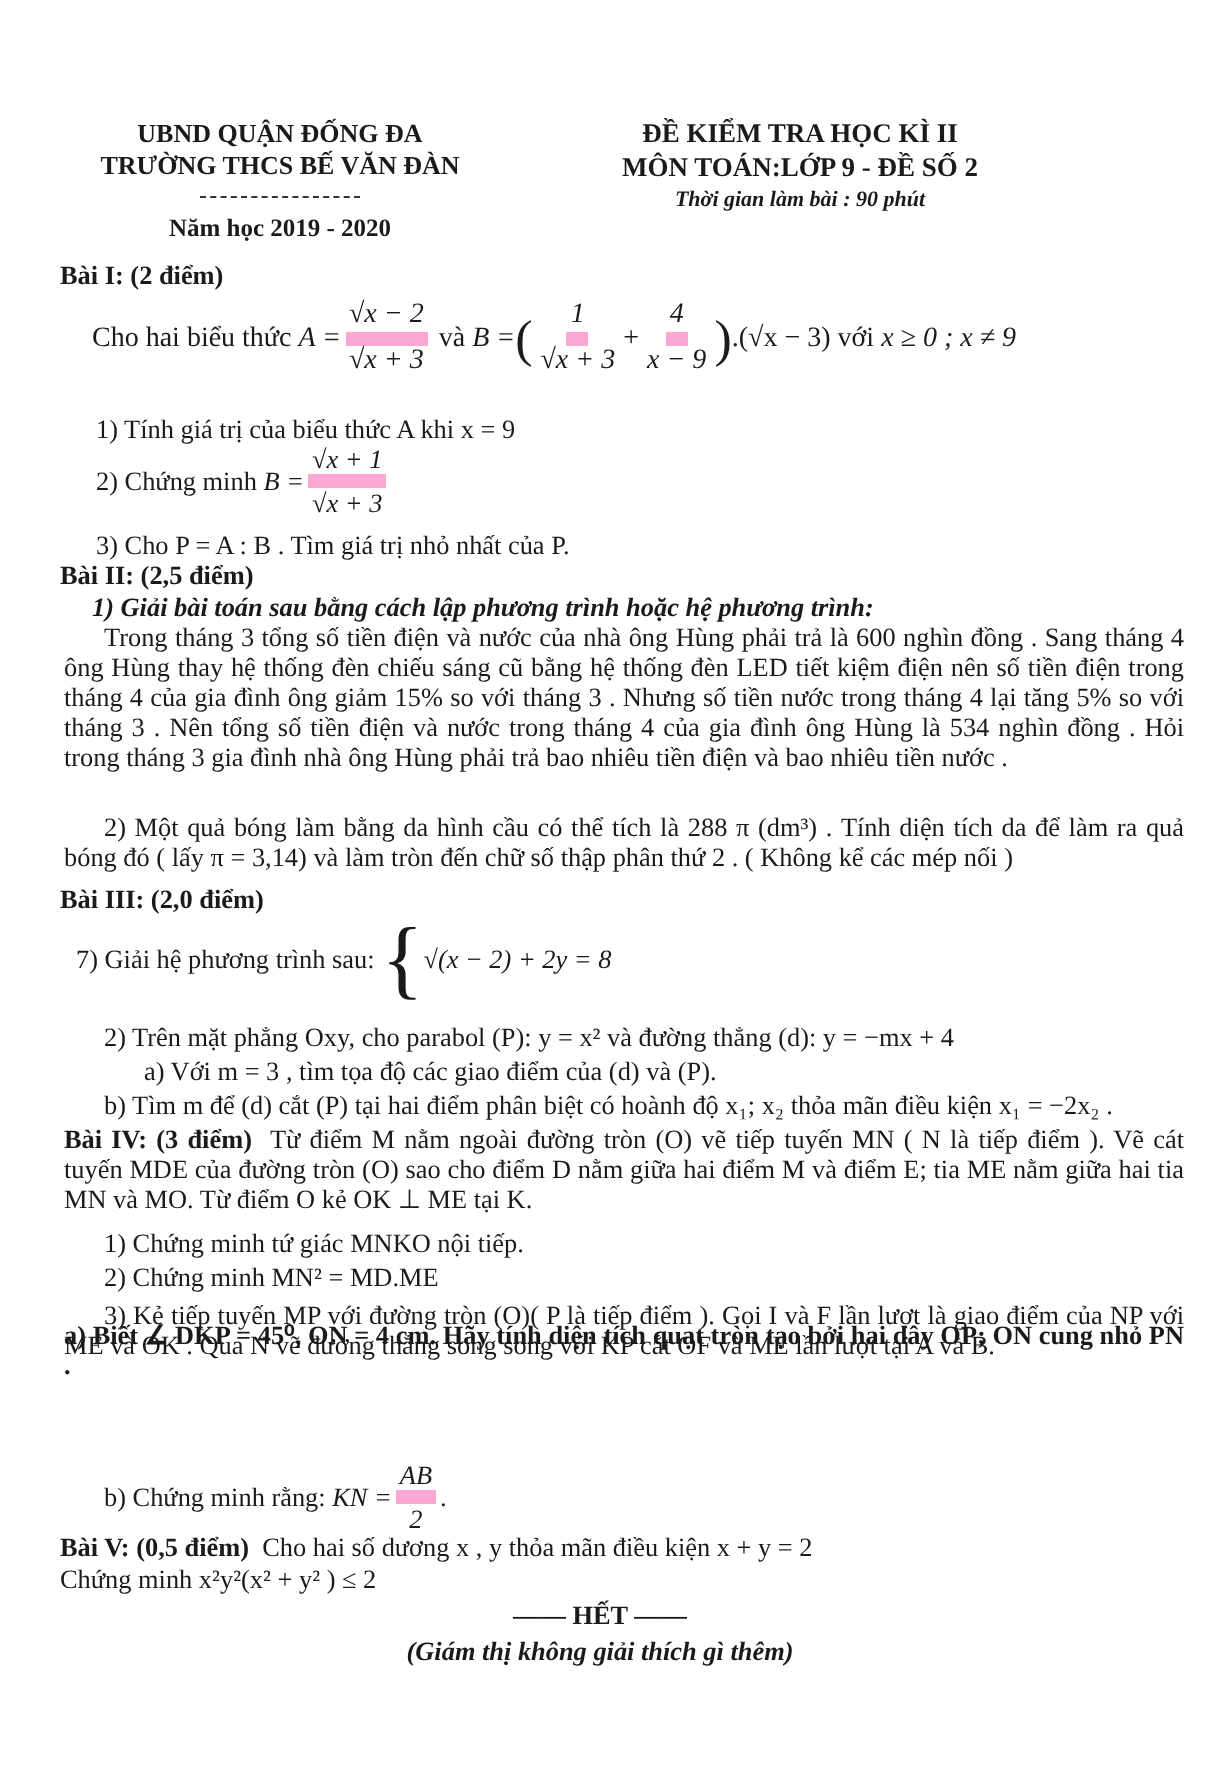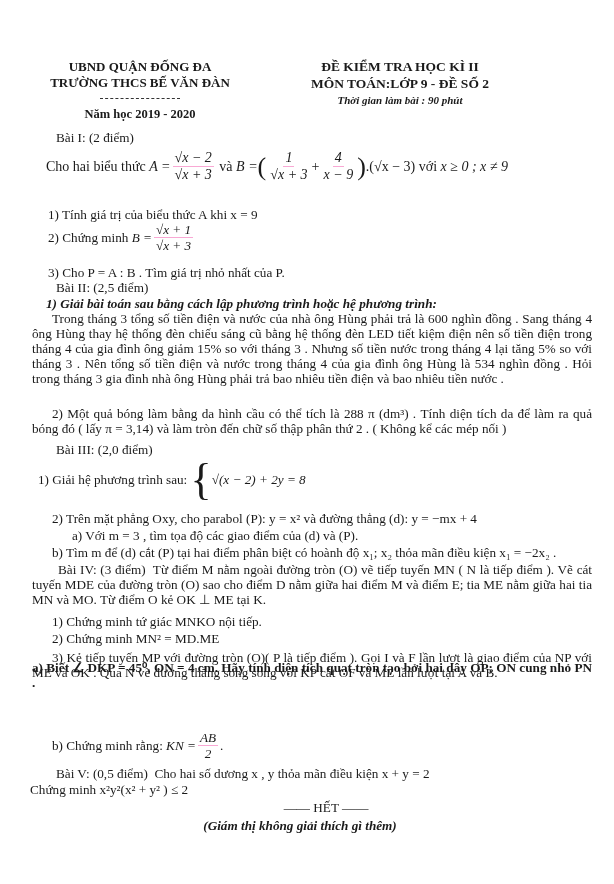--- a/index.html
+++ b/index.html
@@ -1,27 +1,27 @@
 <!DOCTYPE html>
 <html><head>
 <meta charset="utf-8">
 <style>
   html, body { margin: 0; padding: 0; background: #ffffff; }
   body {
     width: 614px; height: 884px; position: relative; overflow: hidden;
     font-family: "Liberation Serif", serif; color: #1a1a1a; font-size: 13.2px;
   }
   .abs { position: absolute; white-space: nowrap; }
-  .b { font-weight: normal; margin-left: 26px; }
+  .b { font-weight: bold; }
   .i { font-style: italic; font-weight: bold; }
   .c { text-align: center; }
   .hdr-l { left: 40px; width: 200px; text-align: center; font-weight: bold; font-size: 13px; }
   .hdr-r { left: 300px; width: 200px; text-align: center; font-weight: bold; font-size: 13.5px; }
   .frac { display: inline-flex; flex-direction: column; align-items: center; vertical-align: middle; font-style: italic; line-height: 1.15; margin: 0 2px; }
-  .frac .num { border-bottom: 1px solid #f9a8d4; padding: 0 2px; }
+  .frac .num { border-bottom: 7px solid #f9a8d4; padding: 0 2px; }
   .frac .den { padding: 0 2px; }
   .paren { font-size: 26px; vertical-align: middle; font-weight: 300; }
   .m { font-style: italic; }
   .brace { font-size: 44px; line-height: 1; vertical-align: middle; font-weight: 200; }
   .p { position: absolute; left: 32px; width: 560px; line-height: 15px; text-align: justify; }
 </style>
 </head>
 <body>
 
 <div class="abs hdr-l" style="top:59px;">UBND QUẬN ĐỐNG ĐA</div>
@@ -68,21 +68,21 @@
 </div>
 <div class="abs" style="top:265px; left:48px;">3) Cho P = A : B . Tìm giá trị nhỏ nhất của P.</div>
 
 <div class="abs b" style="top:280px; left:30px;">Bài II: (2,5 điểm)</div>
 <div class="abs i" style="top:296px; left:46px;">1)  Giải bài toán sau bằng cách lập phương trình hoặc hệ phương trình:</div>
 <div class="p" style="top:311px; text-indent:20px;">Trong tháng 3 tổng số tiền điện và nước của nhà ông Hùng phải trả là 600 nghìn đồng . Sang tháng 4 ông Hùng thay hệ thống đèn chiếu sáng cũ bằng hệ thống đèn LED tiết kiệm điện nên số tiền điện trong tháng 4 của gia đình ông giảm 15% so với tháng 3 . Nhưng số tiền nước trong tháng 4 lại tăng 5% so với tháng 3 . Nên tổng số tiền điện và nước trong tháng 4 của gia đình ông Hùng là 534 nghìn đồng . Hỏi trong tháng 3 gia đình nhà ông Hùng phải trả bao nhiêu tiền điện và bao nhiêu tiền nước .</div>
 <div class="p" style="top:406px; text-indent:20px;">2) Một quả bóng làm bằng da hình cầu có thể tích là 288 π (dm³) . Tính diện tích da để làm ra quả bóng đó ( lấy  π  = 3,14) và làm tròn đến chữ số thập phân thứ 2 . ( Không kể các mép nối )</div>
 
 <div class="abs b" style="top:442px; left:30px;">Bài III: (2,0 điểm)</div>
 <div class="abs" style="top:458px; left:38px; display:flex; align-items:center;">
-  <span>1) Giải hệ phương trình sau:</span>&nbsp;
+  <span>7) Giải hệ phương trình sau:</span>&nbsp;
   <span class="brace">{</span>
   <span style="display:flex; flex-direction:column; line-height:22px; font-style:italic;align-items:flex-end;">
     <span>√(x − 2) + 2y = 8</span>
   </span>
 </div>
 <div class="abs" style="top:511px; left:52px;text-align:center;">2) Trên mặt phẳng Oxy, cho parabol (P): y = x² và đường thẳng (d): y = −mx + 4</div>
 <div class="abs" style="top:528px; left:72px;">a)  Với  m = 3 , tìm tọa độ các giao điểm của (d) và (P).</div>
 <div class="abs" style="top:545px; left:52px;">b) Tìm m để (d) cắt (P) tại hai điểm phân biệt có hoành độ  x₁;  x₂ thỏa mãn điều kiện x₁ = −2x₂ .</div>
 
 <div class="p" style="top:562px;">

